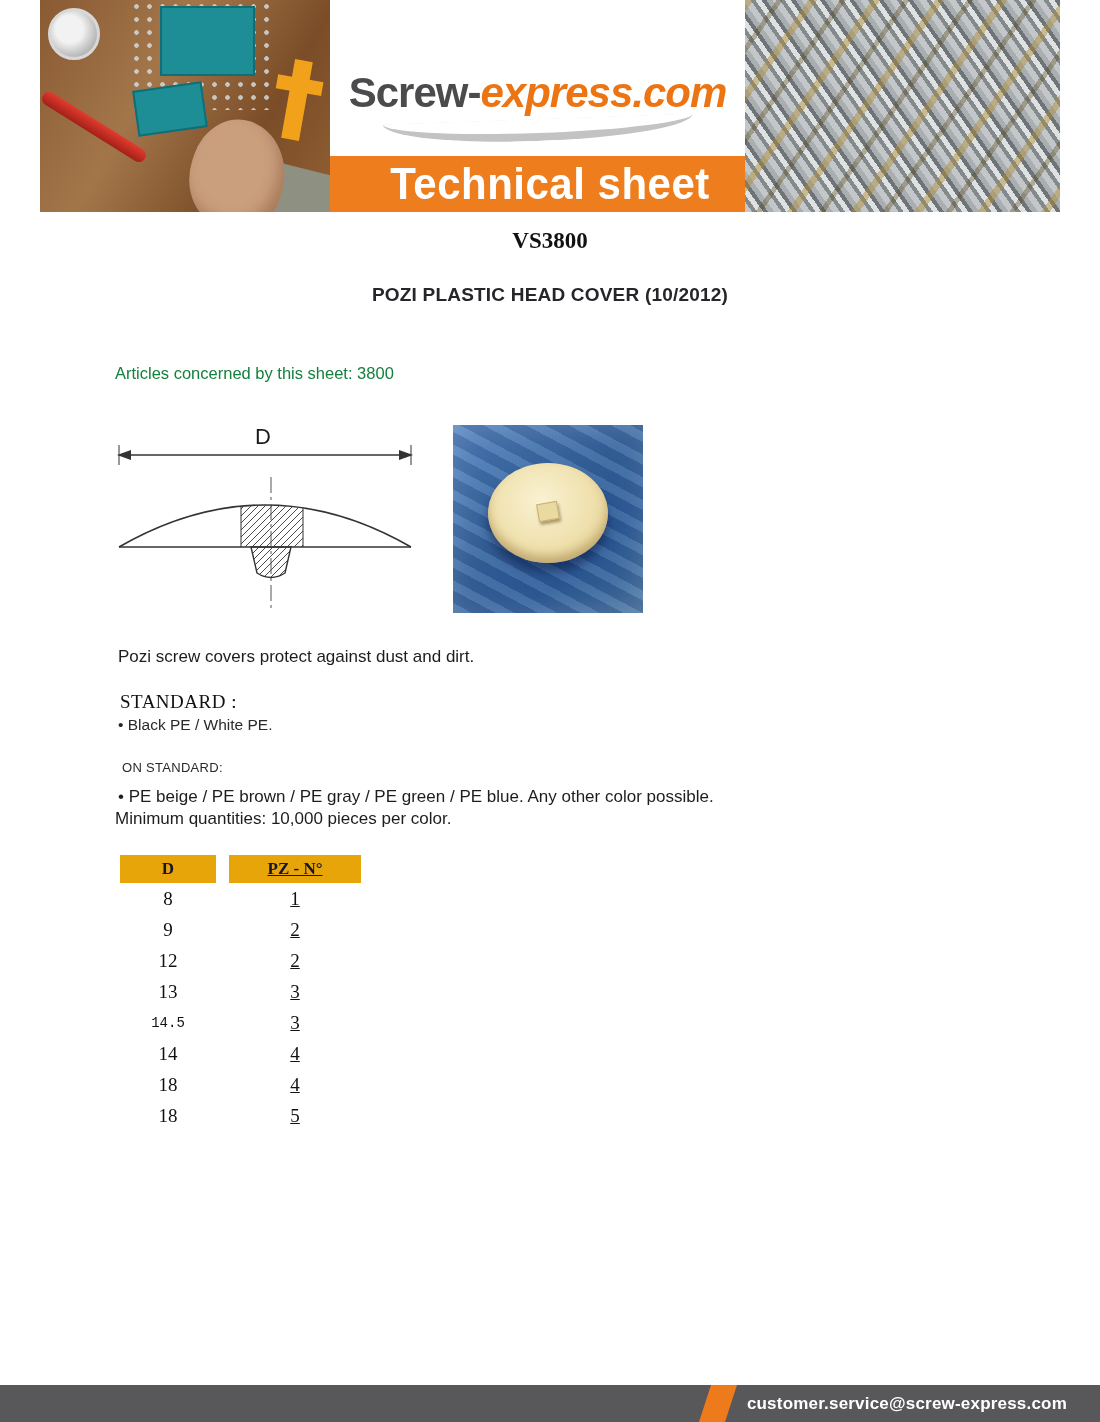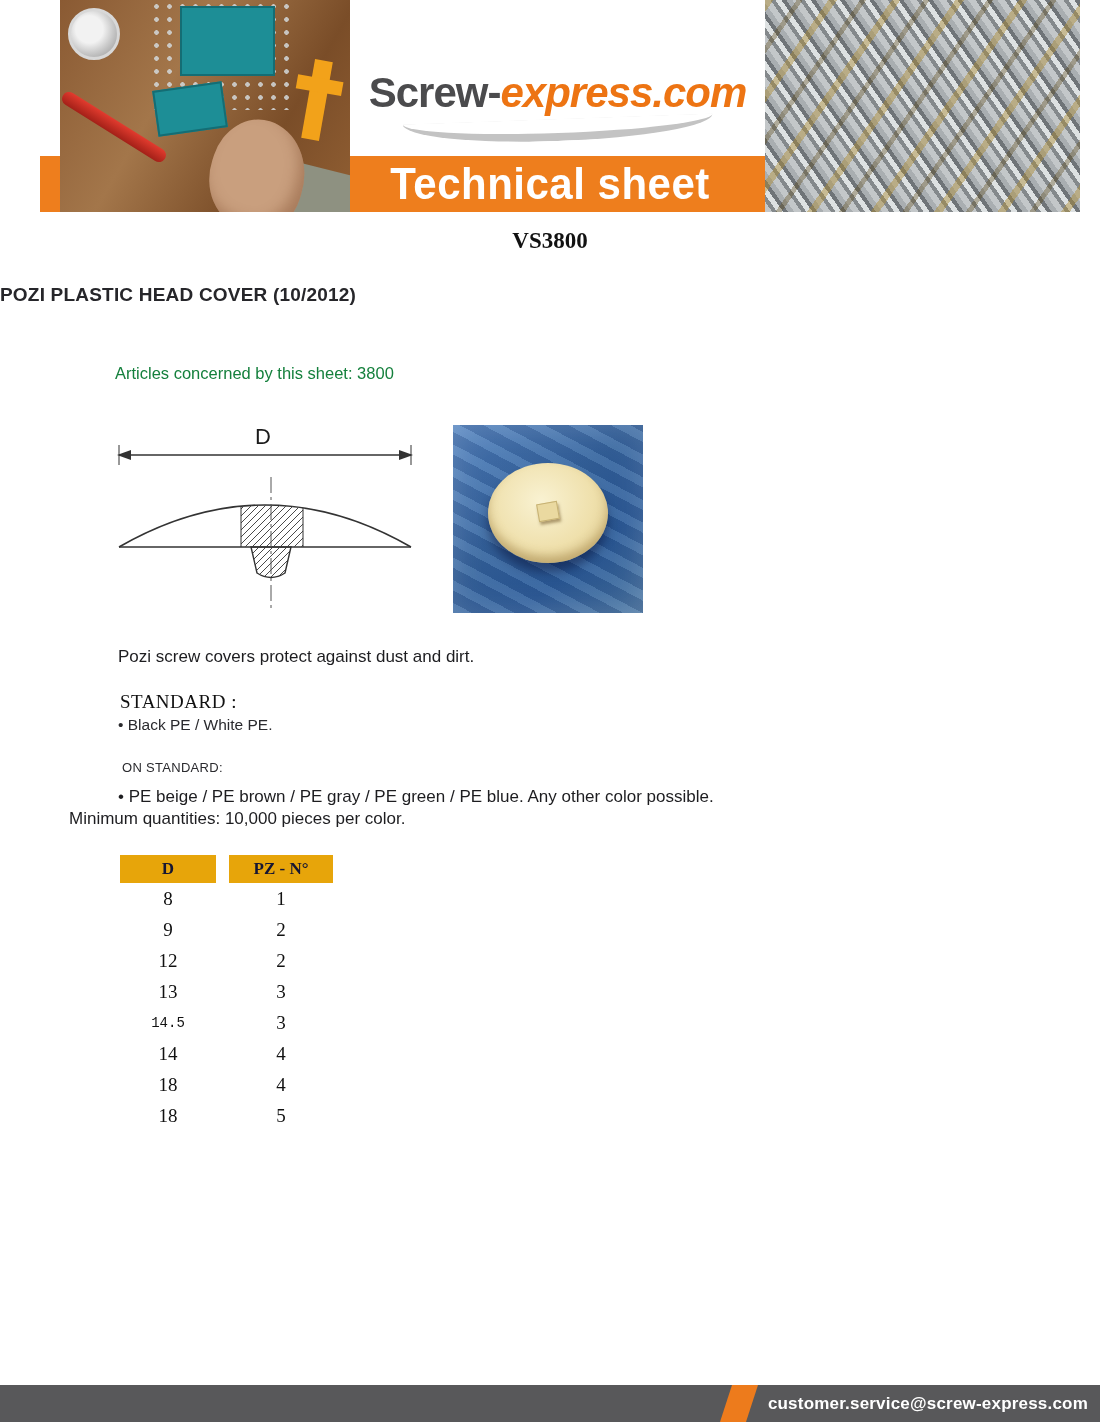--- a/index.html
+++ b/index.html
@@ -1,20 +1,20 @@
 <!DOCTYPE html>
 <html><head>
 <meta charset="utf-8">
 <style>
   * { margin:0; padding:0; box-sizing:border-box; }
   body { background:#ffffff; font-family:"Liberation Sans", sans-serif; }
   .page { position:relative; width:1100px; height:1422px; margin:0 auto; background:#fff; overflow:hidden; }
 
   
-  .header { position:relative; height:156px;margin-left:20px; }
+  .header { position:relative; height:156px; }
   .photo-left {
     position:absolute; left:40px; top:0; width:290px; height:212px; overflow:hidden;
     background:linear-gradient(120deg,#8a5a33,#a3764a 38%,#7a4d28 72%,#915f33);
   }
   .photo-left .dots {
     position:absolute; left:90px; top:0; width:140px; height:110px;
     background-image:radial-gradient(#d3d8da 2px, transparent 2.6px); background-size:13px 13px; opacity:.85;
   }
   .teal-box { position:absolute; background:#1d8e96; border:2px solid #146d74; }
   .tb1 { left:120px; top:6px; width:95px; height:70px; }
@@ -45,21 +45,21 @@
     border-radius:0 0 50% 50% / 0 0 100% 100%; transform:rotate(-2deg); opacity:.9; }
 
   
   .banner { margin-left:40px; width:1020px; height:56px; background:#ee7e1d;
     display:flex; align-items:center; justify-content:center; }
   .banner h1 { color:#fff; font-size:42px; font-weight:800; letter-spacing:.5px; transform:scaleY(1.04); }
 
   
   .doc-code { margin-top:16px; text-align:center; font-family:"Liberation Serif", serif;
     font-weight:700; font-size:23px; color:#111; }
-  .doc-title { margin-top:30px; font-size:19px; font-weight:600; color:#26262a; letter-spacing:.2px; }
+  .doc-title { margin-top:30px; text-align:center; font-size:19px; font-weight:600; color:#26262a; letter-spacing:.2px; }
   .articles { margin:58px 0 0 115px; font-size:16.5px; color:#15803d; }
 
   .figures { margin:42px 0 0 115px; display:flex; align-items:flex-start; }
   .drawing { width:300px; height:200px; }
   .product-photo { width:190px; height:188px; margin-left:38px; position:relative; overflow:hidden;
     background:linear-gradient(140deg,#4f80bd 0%, #35659f 45%, #2c5d9b 70%, #43719f 100%);
     box-shadow:inset 0 0 34px rgba(255,255,255,.18); }
   .photo-texture { position:absolute; inset:0;
     background:repeating-linear-gradient(28deg, rgba(255,255,255,.08) 0 9px, rgba(0,0,40,.10) 9px 20px); }
   .cover-ellipse { position:absolute; left:50%; top:47%; width:120px; height:100px; transform:translate(-50%,-50%);
@@ -68,37 +68,37 @@
     box-shadow:0 9px 10px rgba(0,0,35,.38), inset 0 -7px 10px rgba(150,120,60,.45); }
   .pozi-stub { position:absolute; left:50%; top:50%; width:21px; height:18px;
     transform:translate(-50%,-58%) rotate(-10deg); background:#ead9a0;
     border:1px solid #c6b173; box-shadow:1px 3px 3px rgba(115,88,40,.55); }
 
   .desc { margin:22px 0 0 118px; font-size:17px; color:#1d1d20; }
   .standard-heading { margin:24px 0 0 120px; font-family:Liberation Serif, serif; font-size:19px; color:#111; letter-spacing:.5px; }
   .standard-item { margin:3px 0 0 118px; font-size:15.5px; color:#2a2a2e; }
   .onrequest-heading { margin:26px 0 0 122px; font-size:13px; color:#2a2a2e; letter-spacing:.3px; }
   .onrequest-item { margin:12px 0 0 118px; font-size:17px; color:#1d1d20; }
-  .onrequest-note { margin:2px 0 0 69px; font-size:17px; color:#1d1d20; }
+  .onrequest-note { margin:2px 0 0 115px; font-size:17px; color:#1d1d20; }
 
   
   .spec-table { margin:26px 0 0 120px; }
   .thead { display:flex; gap:13px; }
   .th { height:28px; line-height:28px; text-align:center; background:#e7a50a;
     font-family:"Liberation Serif", serif; font-weight:700; font-size:17px; color:#161632; }
-  .col1 { width:96px; } .col2 { width:104px; }
+  .col1 { width:96px; } .col2 { width:132px;text-decoration:underline; }
   .trow { display:flex; gap:13px; height:31px; align-items:center; }
   .td { text-align:center; font-family:"Liberation Serif", serif; font-size:19px; color:#111; }
   .td.small { font-size:14px; font-family:Liberation Mono, monospace; }
 
   .bottom-note { margin:80px 0 0 115px; font-size:17px; color:#1d1d20; }
 
   
   .footer { position:absolute; left:0; bottom:0; width:1100px; height:37px; background:#58585a;
-    display:flex; align-items:center; justify-content:flex-end; padding-right:12px; }
+    display:flex; align-items:center; justify-content:flex-end; padding-right:33px; }
   .footer-accent { width:26px; height:37px; background:#ed7b1c; transform:skewX(-18deg); margin-right:16px; }
   .footer-email { color:#fff; font-weight:700; font-size:17px; text-decoration:none; letter-spacing:.2px; }
 </style>
 </head>
 <body>
 
 <div class="page">
 
   <div class="header">
     <div class="photo-left">

